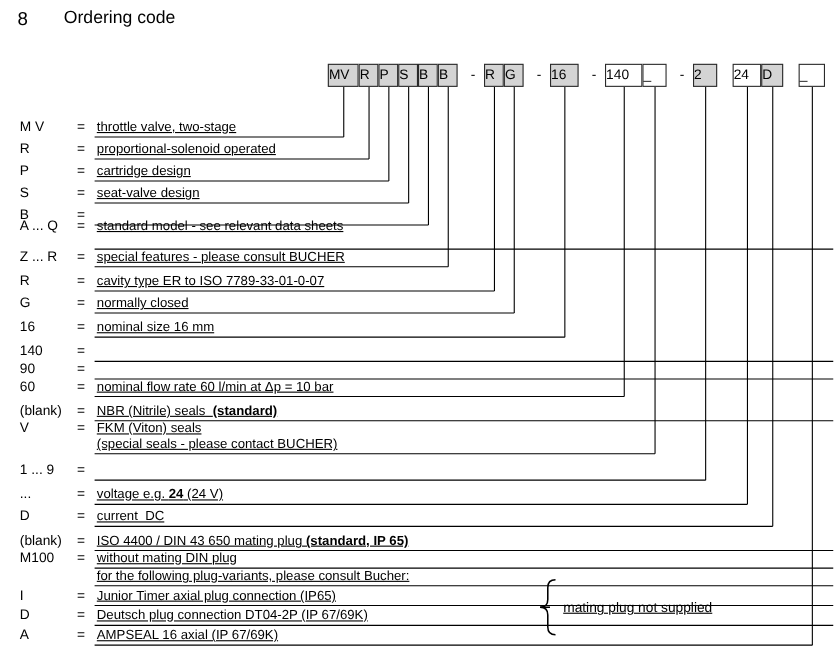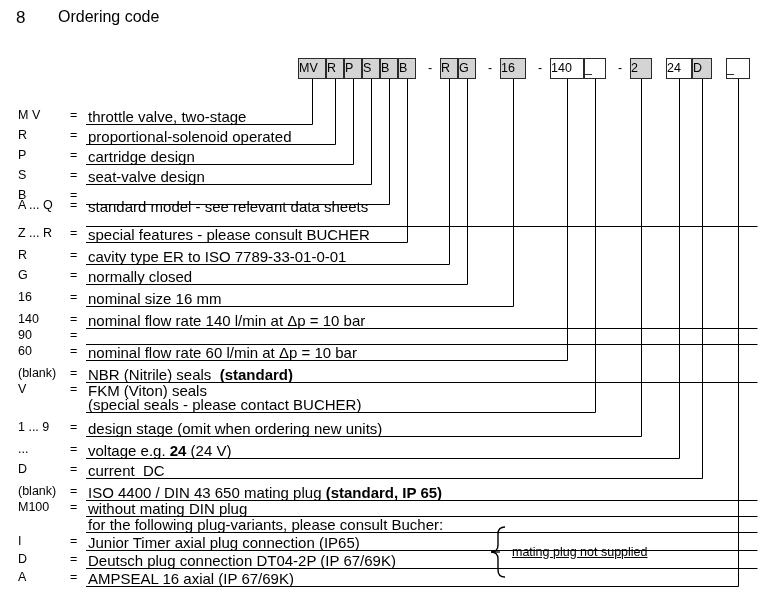--- a/index.html
+++ b/index.html
@@ -32,21 +32,21 @@
   .cdash{
     position:absolute;top:58px;height:21px;line-height:20px;
     font-size:12.5px;text-align:center;width:12px;
   }
 
   
   #rows{position:absolute;left:0;top:0;width:763px;height:602px;}
   .row{position:absolute;left:0;height:17px;width:763px;text-align:center;}
   .rcode{position:absolute;left:18px;top:0;font-size:12.5px;white-space:pre;}
   .req{position:absolute;left:70px;top:0;font-size:12.5px;}
-  .rtext{position:absolute;left:88px;top:0;font-size:15px;white-space:pre;}
+  .rtext{position:absolute;left:88px;top:0;font-size:12px;white-space:pre;text-decoration:underline;}
   .rtext b{font-weight:bold;}
 
   
   #leaders{position:absolute;left:0;top:0;width:763px;height:602px;}
 
   
   .brace-lbl{position:absolute;font-size:12.5px;text-decoration:underline;}
 </style>
 </head>
 <body>
@@ -151,36 +151,35 @@
         <span class="rtext">standard model - see relevant data sheets</span>
       </div>
       <div class="row" style="top: 226px;">
         <span class="rcode">Z ... R</span>
         <span class="req">=</span>
         <span class="rtext">special features - please consult BUCHER</span>
       </div>
       <div class="row" style="top: 248px;">
         <span class="rcode">R</span>
         <span class="req">=</span>
-        <span class="rtext">cavity type ER to ISO 7789-33-01-0-01</span>
+        <span class="rtext">cavity type ER to ISO 7789-33-01-0-07</span>
       </div>
       <div class="row" style="top: 268px;">
         <span class="rcode">G</span>
         <span class="req">=</span>
         <span class="rtext">normally closed</span>
       </div>
       <div class="row" style="top: 290px;">
         <span class="rcode">16</span>
         <span class="req">=</span>
         <span class="rtext">nominal size 16 mm</span>
       </div>
       <div class="row" style="top: 312px;">
         <span class="rcode">140</span>
         <span class="req">=</span>
-        <span class="rtext">nominal flow rate 140 l/min at Δp = 10 bar</span>
       </div>
       <div class="row" style="top: 328px;">
         <span class="rcode">90</span>
         <span class="req">=</span>
       </div>
       <div class="row" style="top: 344px;">
         <span class="rcode">60</span>
         <span class="req">=</span>
         <span class="rtext">nominal flow rate 60 l/min at Δp = 10 bar</span>
       </div>
@@ -195,21 +194,20 @@
         <span class="rtext">FKM (Viton) seals</span>
       </div>
       <div class="row" style="top: 396px;">
         <span class="rcode"></span>
         <span class="req"></span>
         <span class="rtext">(special seals - please contact BUCHER)</span>
       </div>
       <div class="row" style="top: 420px;">
         <span class="rcode">1 ... 9</span>
         <span class="req">=</span>
-        <span class="rtext">design stage (omit when ordering new units)</span>
       </div>
       <div class="row" style="top: 442px;">
         <span class="rcode">...</span>
         <span class="req">=</span>
         <span class="rtext">voltage e.g. <b>24</b> (24 V)</span>
       </div>
       <div class="row" style="top: 462px;">
         <span class="rcode">D</span>
         <span class="req">=</span>
         <span class="rtext">current  DC</span>

